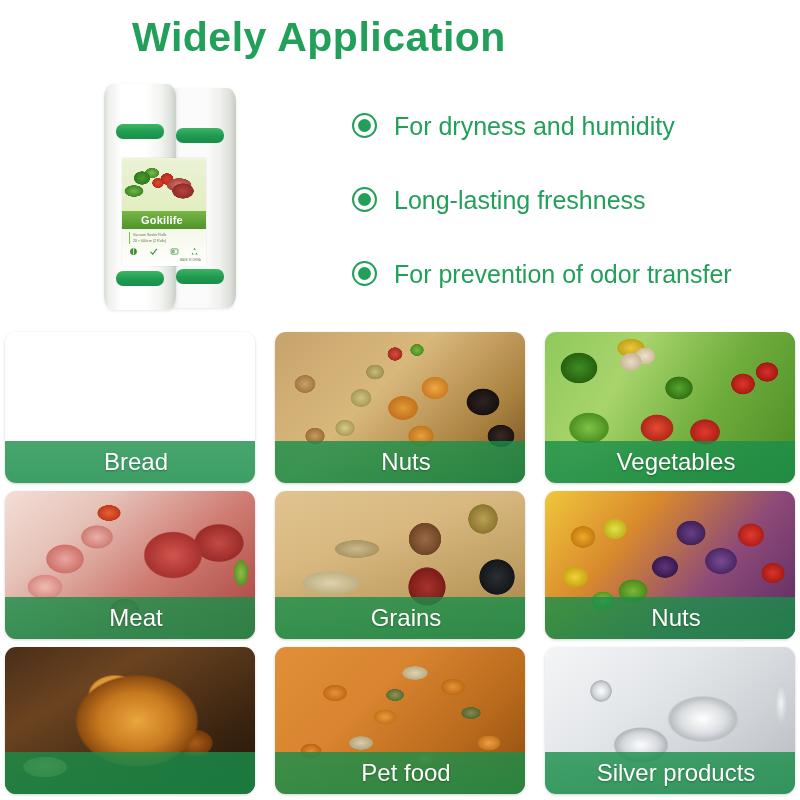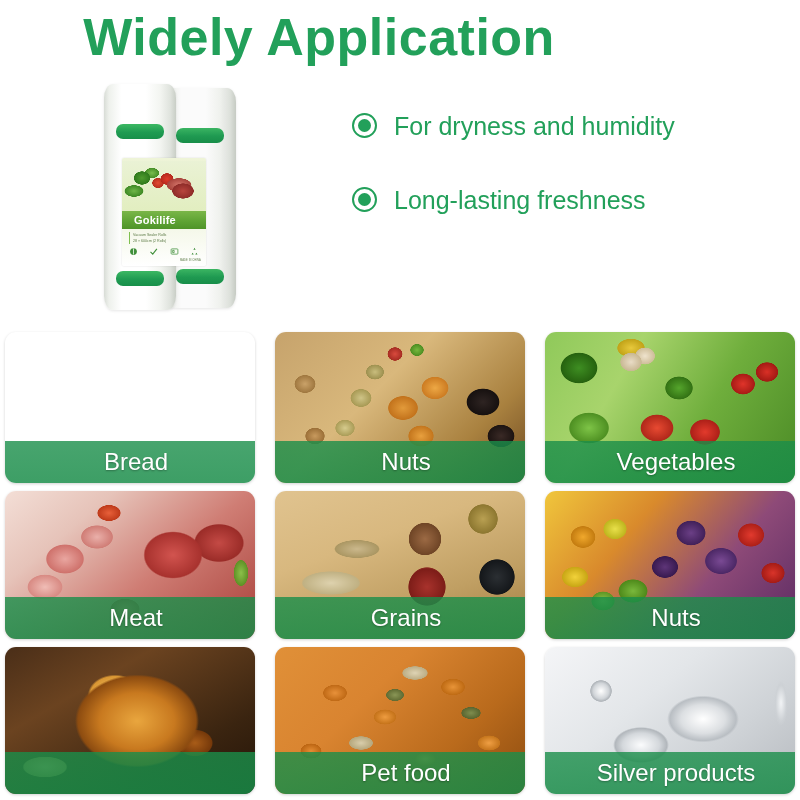--- a/index.html
+++ b/index.html
@@ -11,21 +11,21 @@
     font-family: "Liberation Sans", sans-serif;
     overflow: hidden;
   }
 
   .page { position: relative; width: 800px; height: 800px; background: #fff; }
 
   
   .title {
     position: absolute; left: 0; top: 12px; width: 638px;
     text-align: center;
-    font-size: 52px; font-weight: bold;
+    font-size: 41px; font-weight: bold;
     color: #22a05a;
     letter-spacing: 0.5px;
     line-height: 50px;
   }
 
   
   .product { position: absolute; left: 96px; top: 78px; width: 144px; height: 238px; }
 
   .roll {
     position: absolute; top: 6px; width: 72px; height: 226px;
@@ -67,21 +67,21 @@
       radial-gradient(ellipse 11px 9px at 20px 17px, #4f9b2e 0%, #2f7a1c 72%, transparent 75%),
       radial-gradient(ellipse 13px 8px at 12px 30px, #6fb648 0%, #3f8a25 70%, transparent 74%),
       radial-gradient(ellipse 10px 7px at 30px 12px, #79bd4e 0%, #478f28 70%, transparent 74%),
       linear-gradient(to bottom, #eaf2d5, #e2eec0);
   }
   .label-brand {
     position: absolute; left: 0; top: 53px; width: 84px; height: 18px;
     background: linear-gradient(to bottom, #7ab648, #5da233 60%, #4f9429);
     color: #ffffff;
     font-size: 11px; font-weight: bold;
-    line-height: 18px; padding-left: 12px;
+    line-height: 18px; padding-left: 19px;
     letter-spacing: .2px;
   }
   .label-lines {
     position: absolute; left: 7px; top: 74px; width: 72px;
     border-left: 1px solid #7fbf4f; padding-left: 3px;
   }
   .label-lines div {
     font-size: 3.6px; color: #5c7a46; line-height: 6px; white-space: nowrap;
   }
   .label-icons {
@@ -306,20 +306,24 @@
 
   <div class="bullets">
     <div class="bullet">
       <span class="marker"></span>
       <span class="btext">For dryness and humidity</span>
     </div>
     <div class="bullet">
       <span class="marker"></span>
       <span class="btext">Long-lasting freshness</span>
     </div>
+    <div class="bullet">
+      <span class="marker"></span>
+      <span class="btext">For prevention of odor transfer</span>
+    </div>
   </div>
 
   <div class="grid">
 
     <div class="grid-row r1">
       <div class="cell">
         <div class="photo ph-bread"></div>
         <div class="caption-band"></div>
         <div class="caption">Bread</div>
       </div>

